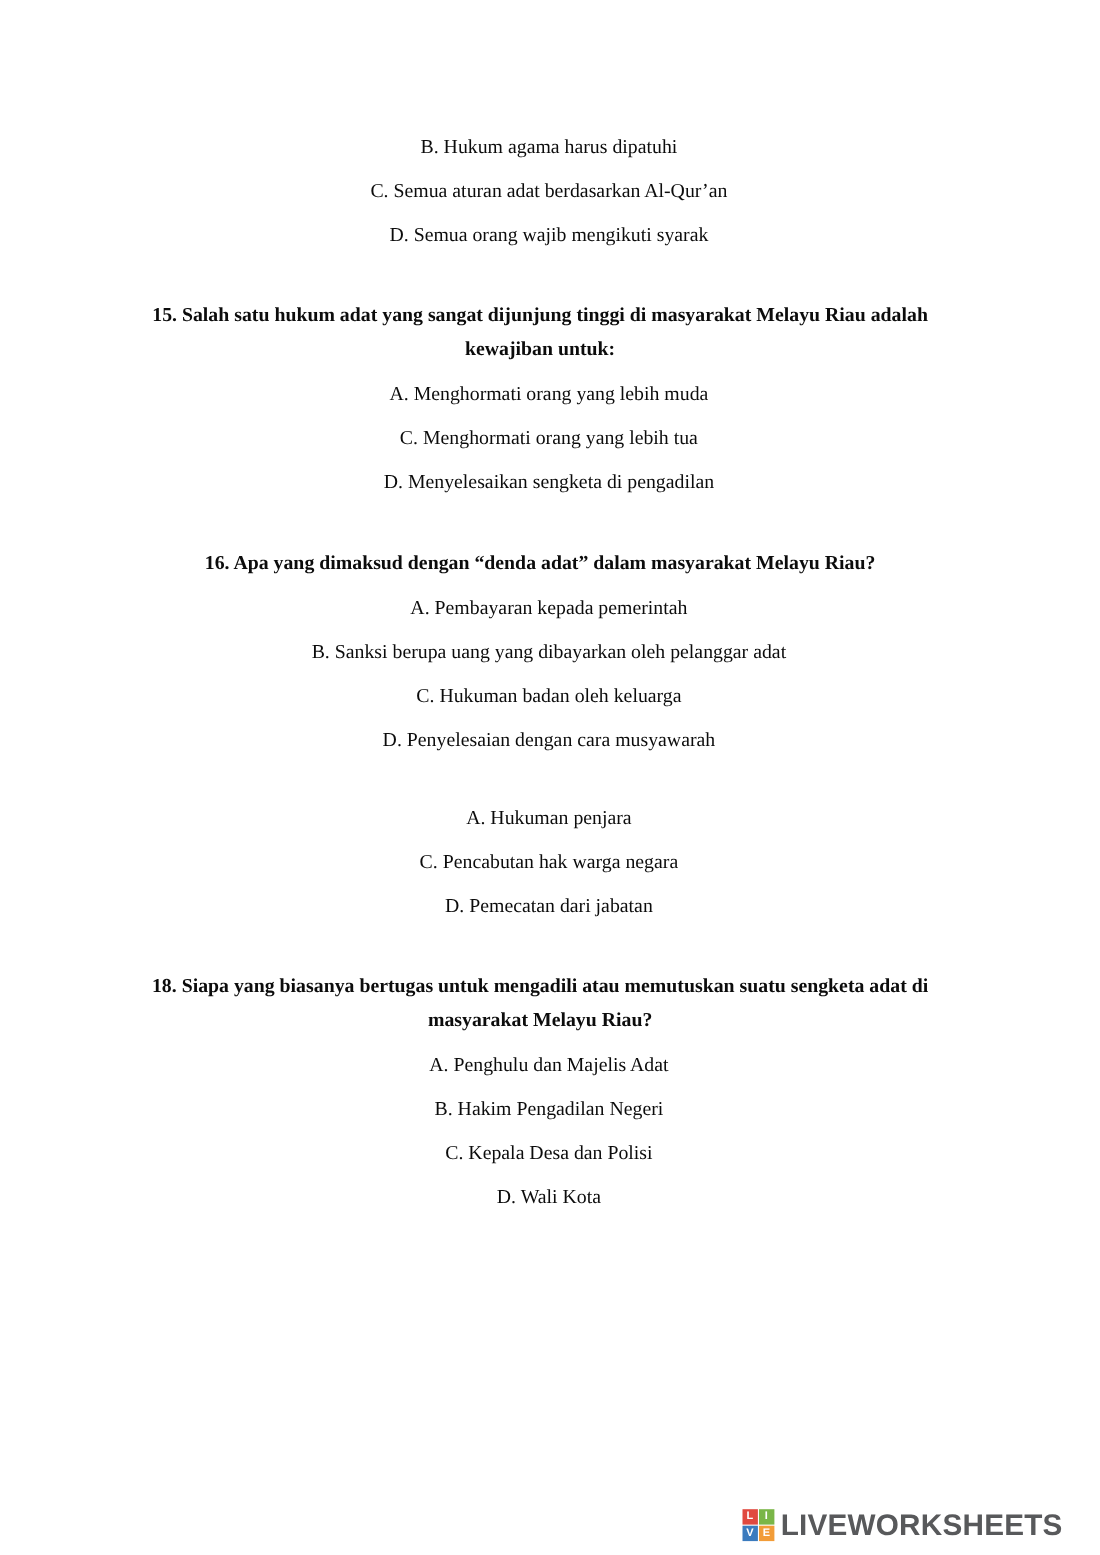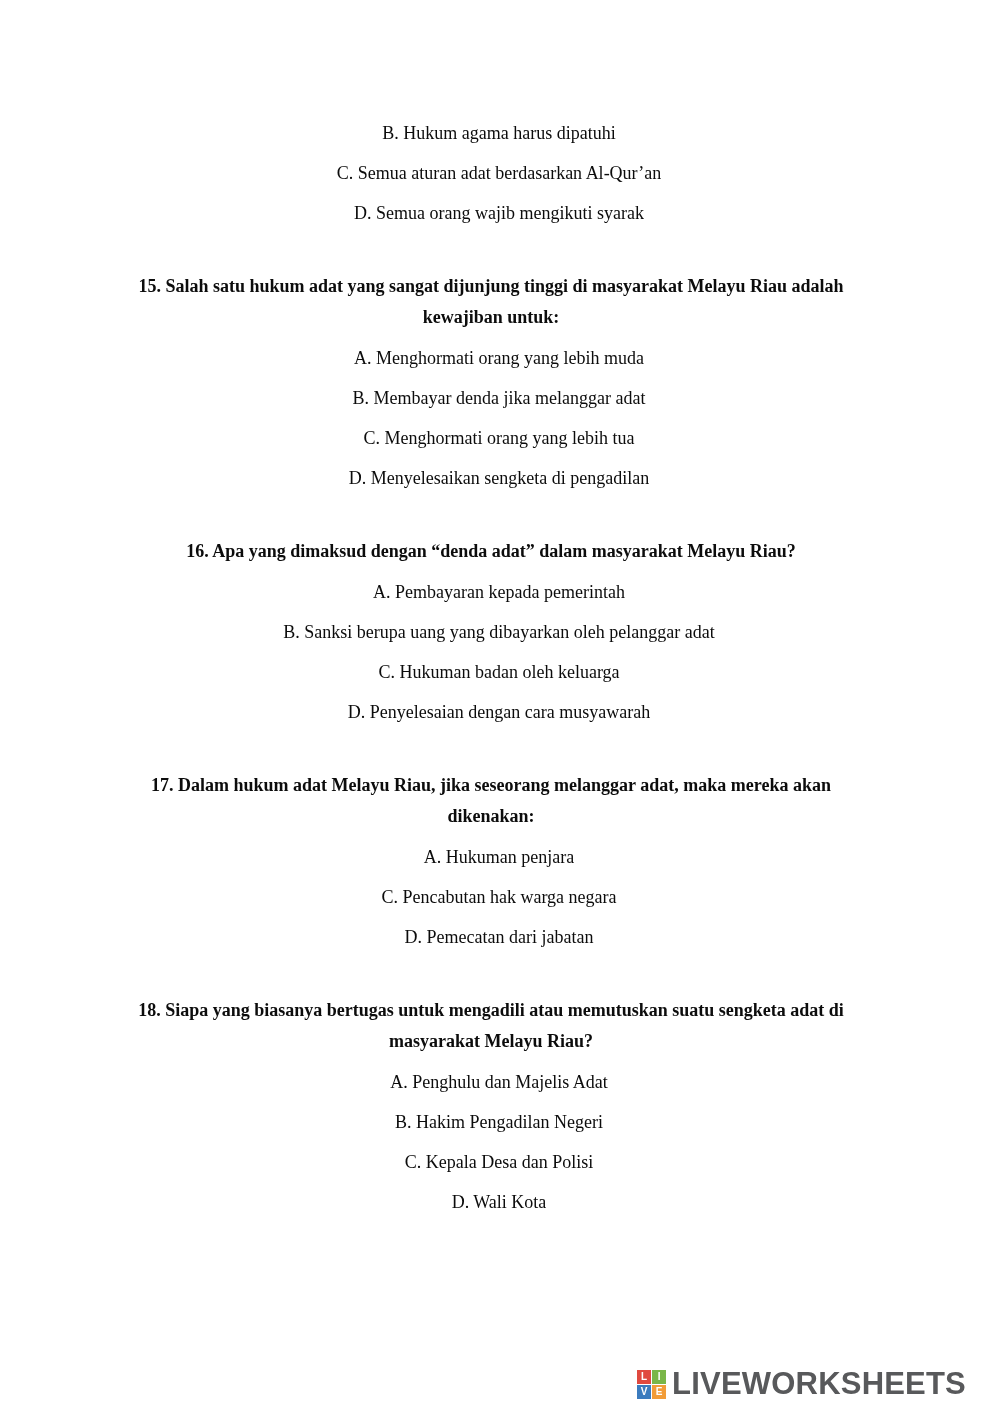--- a/index.html
+++ b/index.html
@@ -51,55 +51,53 @@
     justify-content:center;
     color:#ffffff;
     font-family:"Liberation Sans", sans-serif;
     font-weight:bold;
     font-size:10px;
     line-height:1;
   }
   .brand {
     font-family:"Liberation Sans", sans-serif;
     font-weight:700;
-    font-size:31px;
+    font-size:27px;
     letter-spacing:0.2px;
   }
 </style>
 </head>
 <body>
 
 <div class="page">
 
   <main class="content">
 
     <section>
       <p class="option">B. Hukum agama harus dipatuhi</p>
       <p class="option">C. Semua aturan adat berdasarkan Al-Qur’an</p>
       <p class="option">D. Semua orang wajib mengikuti syarak</p>
     </section>
 
     <section class="question-block">
       <p class="question">15. Salah satu hukum adat yang sangat dijunjung tinggi di masyarakat Melayu Riau adalah kewajiban untuk:</p>
       <p class="option">A. Menghormati orang yang lebih muda</p>
-      <p class="option">B. Membayar denda jika melanggar adat</p>
       <p class="option">C. Menghormati orang yang lebih tua</p>
       <p class="option">D. Menyelesaikan sengketa di pengadilan</p>
     </section>
 
     <section class="question-block">
       <p class="question">16. Apa yang dimaksud dengan “denda adat” dalam masyarakat Melayu Riau?</p>
       <p class="option">A. Pembayaran kepada pemerintah</p>
       <p class="option">B. Sanksi berupa uang yang dibayarkan oleh pelanggar adat</p>
       <p class="option">C. Hukuman badan oleh keluarga</p>
       <p class="option">D. Penyelesaian dengan cara musyawarah</p>
     </section>
 
     <section class="question-block">
-      <p class="question">17. Dalam hukum adat Melayu Riau, jika seseorang melanggar adat, maka mereka akan dikenakan:</p>
       <p class="option">A. Hukuman penjara</p>
       <p class="option">C. Pencabutan hak warga negara</p>
       <p class="option">D. Pemecatan dari jabatan</p>
     </section>
 
     <section class="question-block">
       <p class="question">18. Siapa yang biasanya bertugas untuk mengadili atau memutuskan suatu sengketa adat di masyarakat Melayu Riau?</p>
       <p class="option">A. Penghulu dan Majelis Adat</p>
       <p class="option">B. Hakim Pengadilan Negeri</p>
       <p class="option">C. Kepala Desa dan Polisi</p>

